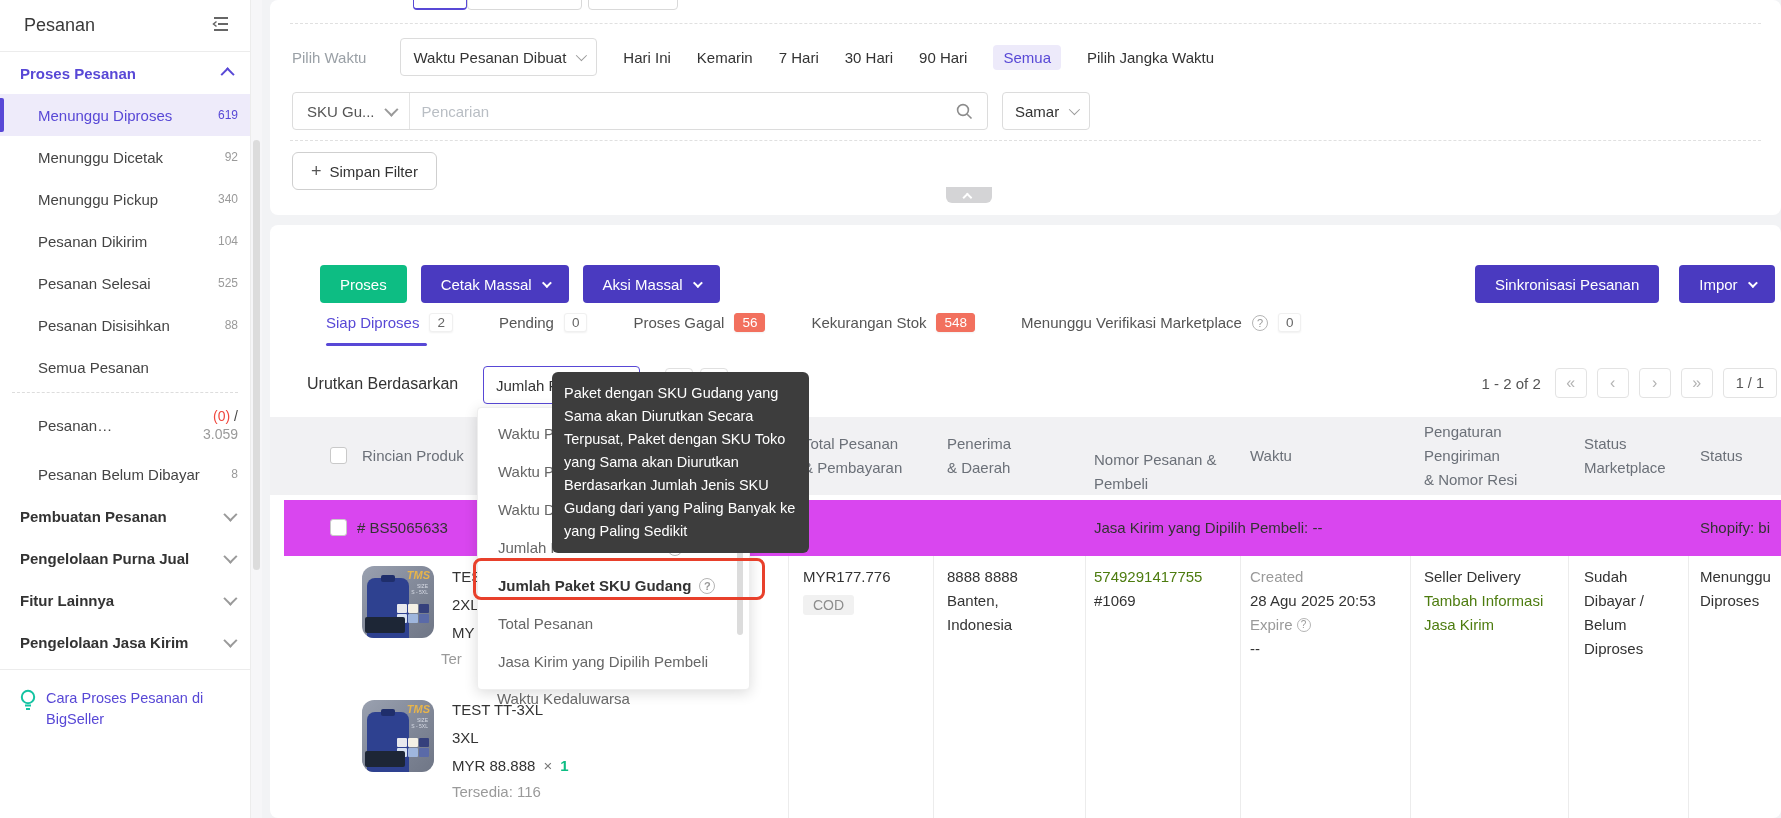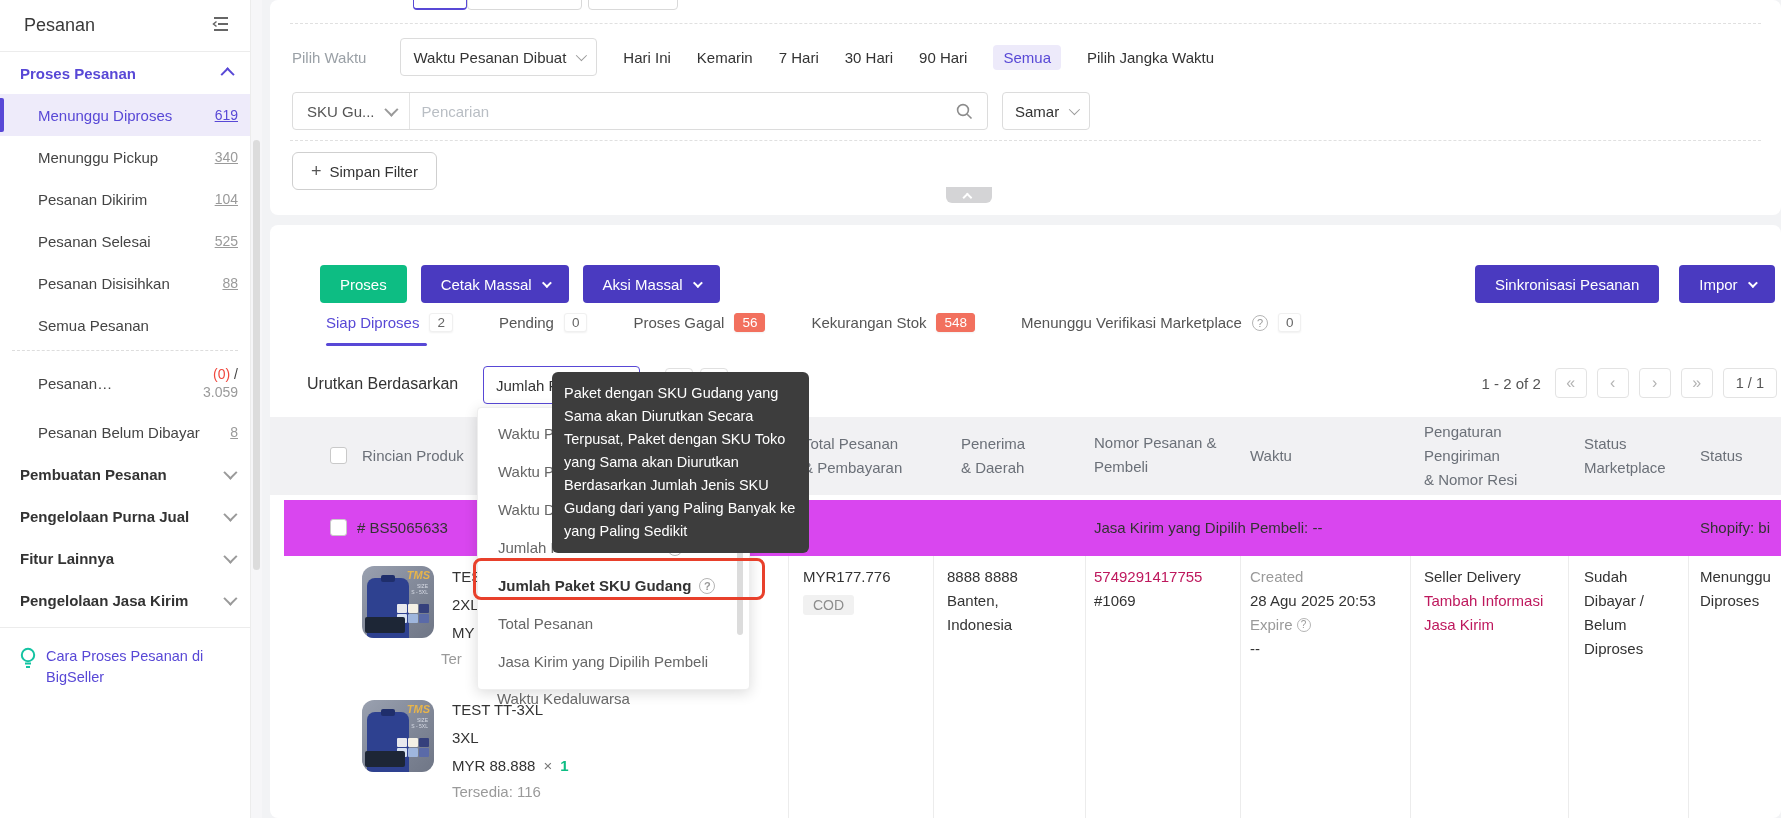--- a/index.html
+++ b/index.html
@@ -11,21 +11,21 @@
   
   #sidebar { left:0; top:0; width:250px; height:818px; background:#fff; z-index:5; }
   .sb-head { height:52px; display:flex; align-items:center; justify-content:space-between;
              padding:0 20px 0 24px; border-bottom:1px solid #ececec; }
   .sb-title { font-size:18px; color:#3a3a3a; }
   .sb-section { height:42px; display:flex; align-items:center; justify-content:space-between;
                 padding:0 16px 0 20px; font-size:15px; font-weight:bold; color:#333; cursor:pointer; }
   .sb-section.purple { color:#5848d6; }
   .sb-item { height:42px; display:flex; align-items:center; justify-content:space-between;
              padding:0 12px 0 38px; font-size:15px; color:#444; cursor:pointer; position:relative; }
-  .sb-item .cnt { color:#9a9a9a; font-size:14px;text-decoration:underline; }
+  .sb-item .cnt { color:#9a9a9a; font-size:12px; }
   .sb-item.active { background:#eeebfa; color:#5848d6; }
   .sb-item.active .cnt { color:#5848d6; }
   .sb-item.active::before { content:""; position:absolute; left:0; top:4px; bottom:4px; width:4px;
                             background:#5848d6; border-radius:0 2px 2px 0; }
   .sb-divider-dashed { border-top:1px dashed #ddd; margin:4px 12px; }
   .sb-divider { border-top:1px solid #ececec; margin:6px 0; }
   .chev { width:10px; height:10px; border-right:2px solid #9a9a9a; border-bottom:2px solid #9a9a9a; display:inline-block; }
   .chev.down { transform:rotate(45deg) translateY(-2px); }
   .chev.up { transform:rotate(-135deg) translateY(-2px); border-color:#5848d6; }
   .two-line-cnt { text-align:right; font-size:14px; line-height:18px; }
@@ -98,21 +98,21 @@
   .pgbox { height:30px; border:1px solid #e3e3e3; border-radius:4px; background:#fff; color:#555; font-size:14.5px;
            display:flex; align-items:center; padding:0 12px; }
 
   
   .thead { position:absolute; left:0; top:192px; width:1511px; height:78px; background:#f1f1f3; }
   .th { position:absolute; font-size:15px; color:#6b7078; line-height:24px; }
   .checkbox { position:absolute; width:17px; height:17px; border:1.5px solid #c9c9c9; border-radius:3px; background:#fff; cursor:pointer; }
   .group-row { position:absolute; left:14px; right:0; top:275px; height:56px; background:#d946ef; }
   .cell { position:absolute; font-size:15px; color:#333; line-height:24px; }
   .muted { color:#9a9a9a; }
-  .plink { color:#be185d; cursor:pointer; }
+  .plink { color:#4d7c0f; cursor:pointer; }
   .vline { position:absolute; top:331px; bottom:0; width:1px; background:#ececec; }
   .cod { position:absolute; background:#f1f1f1; color:#8d8d8d; font-size:14px; border-radius:3px; padding:2px 10px; }
   .qty-x { color:#777; margin:0 8px; }
   .qty-n { color:#0dbd83; font-weight:bold; }
 
   
   .pimg { position:absolute; width:72px; height:72px; border-radius:12px; overflow:hidden;
           background:linear-gradient(135deg,#9aa1b0 0%,#7e8595 60%,#6f7686 100%); }
   .pimg .shirt { position:absolute; left:5px; top:12px; width:42px; height:60px; background:#2e4190; border-radius:8px 8px 0 0; }
   .pimg .collar { position:absolute; left:19px; top:9px; width:14px; height:7px; background:#1f2e6b; border-radius:2px; }
@@ -152,20 +152,24 @@
       </span>
     </div>
     <div class="sb-section purple">
       <span>Proses Pesanan</span>
       <span class="chev up"></span>
     </div>
 
     <div class="sb-item active">
       <span>Menunggu Diproses</span>
         <span class="cnt">619</span>
+    </div>
+    <div class="sb-item">
+      <span>Menunggu Dicetak</span>
+        <span class="cnt">92</span>
     </div>
     <div class="sb-item">
       <span>Menunggu Pickup</span>
         <span class="cnt">340</span>
     </div>
     <div class="sb-item">
       <span>Pesanan Dikirim</span>
         <span class="cnt">104</span>
     </div>
     <div class="sb-item">
@@ -350,22 +354,22 @@
       <span class="pgbtn">‹</span>
       <span class="pgbtn">›</span>
       <span class="pgbtn">»</span>
       <span class="pgbox">1 / 1</span>
     </div>
 
     <div class="thead">
       <span class="checkbox" style="left:60px;top:30px"></span>
       <span class="th" style="left:92px;top:27px">Rincian Produk</span>
       <span class="th" style="left:533px;top:15px"><span>Total Pesanan</span><br><span>&amp; Pembayaran</span></span>
-      <span class="th" style="left:691px;top:15px"><span>Penerima</span><br><span>&amp; Daerah</span></span>
-      <span class="th" style="left:824px;top:14px"><span>Nomor Pesanan &amp;</span><br><span>Pembeli</span></span>
+      <span class="th" style="left:677px;top:15px"><span>Penerima</span><br><span>&amp; Daerah</span></span>
+      <span class="th" style="left:824px;top:31px"><span>Nomor Pesanan &amp;</span><br><span>Pembeli</span></span>
       <span class="th" style="left:980px;top:27px">Waktu</span>
       <span class="th" style="left:1154px;top:3px"><span>Pengaturan</span><br><span>Pengiriman</span><br><span>&amp; Nomor Resi</span></span>
       <span class="th" style="left:1314px;top:15px"><span>Status</span><br><span>Marketplace</span></span>
       <span class="th" style="left:1430px;top:27px">Status</span>
     </div>
 
     <div class="group-row">
       <span class="checkbox" style="left:46px;top:19px"></span>
       <span class="cell" style="left:73px;top:16px"># BS5065633</span>
       <span class="cell" style="left:810px;top:16px">Jasa Kirim yang Dipilih Pembeli: --</span>

